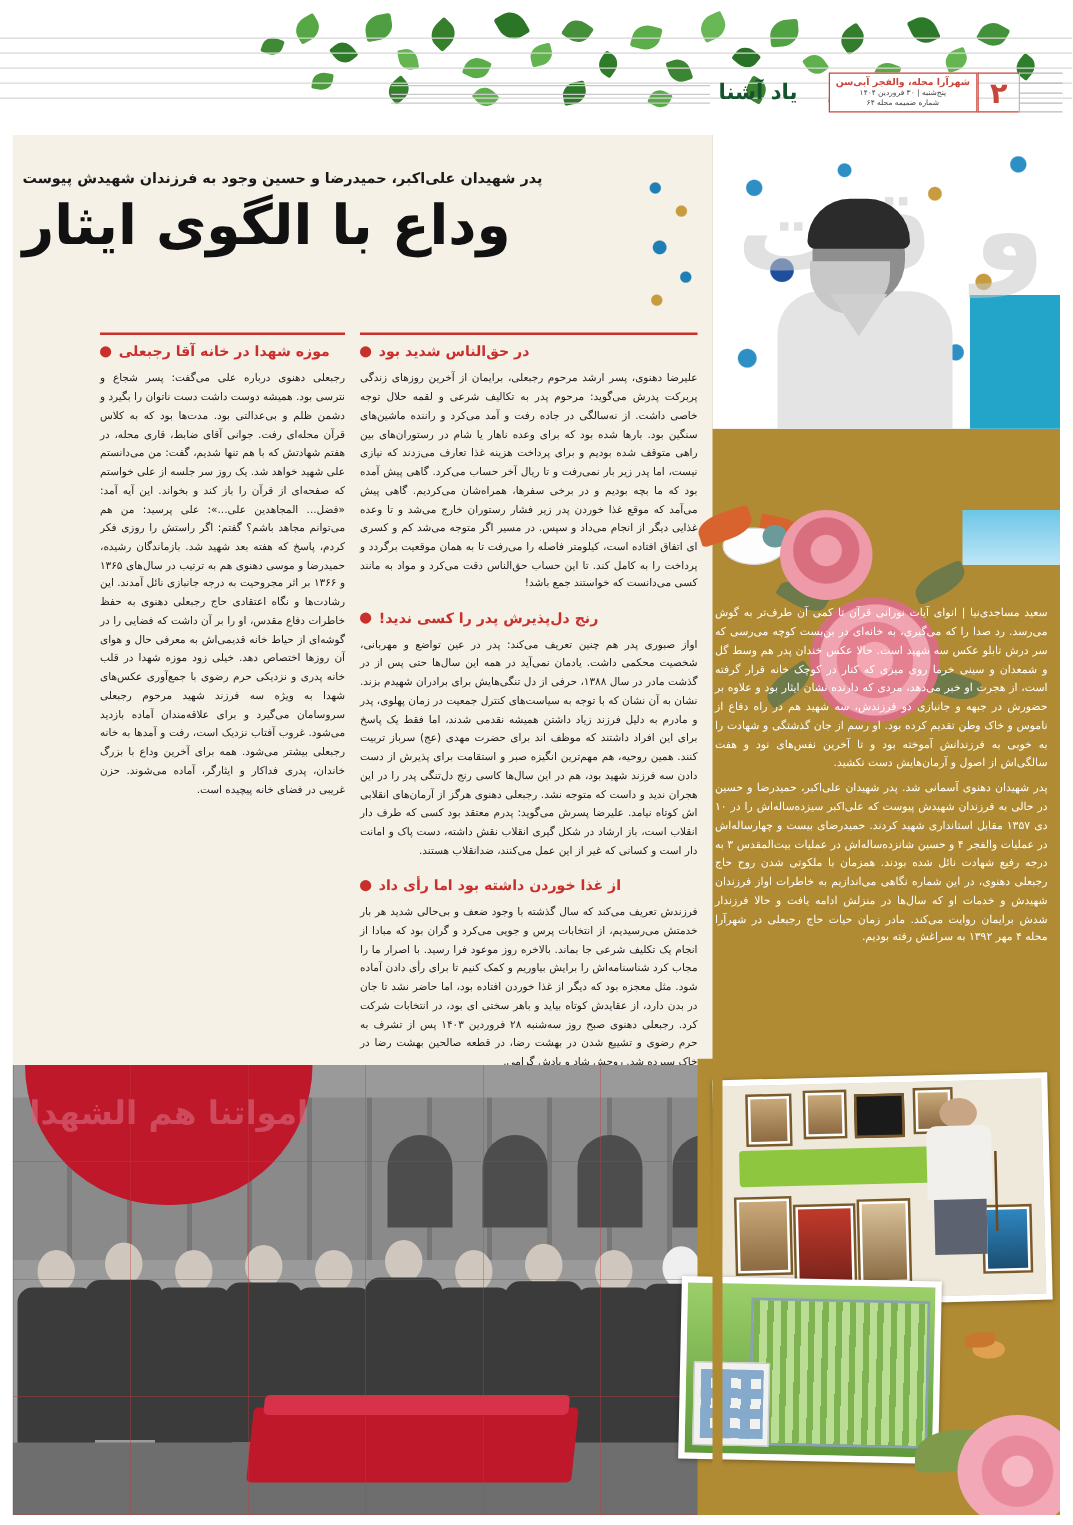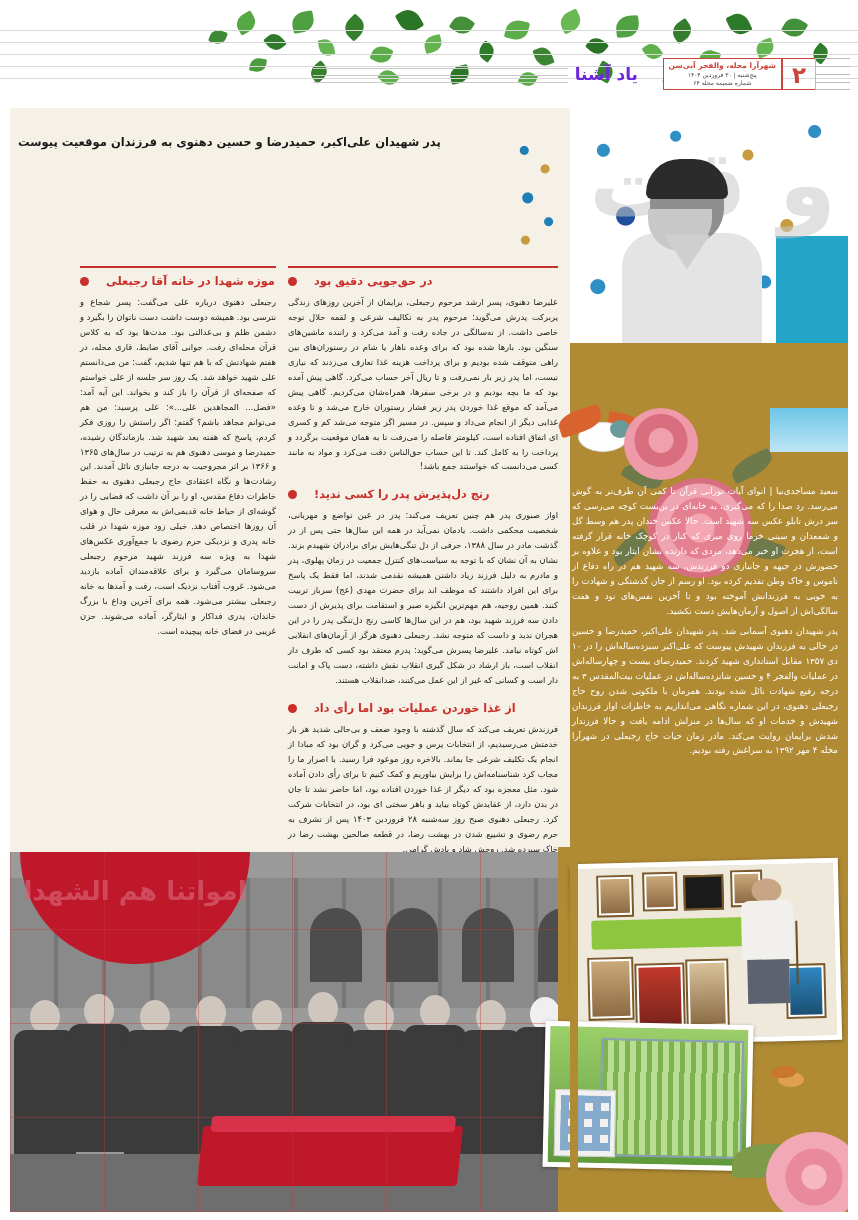--- a/index.html
+++ b/index.html
@@ -23,21 +23,21 @@
   .mb-l1{font-size:7.5px;color:#c9443a;font-weight:bold;letter-spacing:.3px;white-space:nowrap;}
   .mb-l2{font-size:6px;color:#444;white-space:nowrap;margin-top:1px;}
   .mb-l3{font-size:6px;color:#444;white-space:nowrap;}
   .pagenum{font-size:23px;color:#c9443a;font-weight:bold;line-height:1;padding:2px 9px 0 9px;
            border:1px solid #c9443a;border-right:0;display:flex;align-items:center;}
   .pagegrid{display:flex;flex-direction:column;justify-content:space-between;width:34px;
             border:1px solid #bbb;border-right:0;}
   .pagegrid span{flex:1;border-bottom:1px solid #bbb;}
   .pagegrid span:last-child{border-bottom:0;}
 
-  .section-tag{position:absolute;right:220px;top:64px;font-size:17px;font-weight:bold;color:#6d28d9;}
+  .section-tag{position:absolute;right:220px;top:64px;font-size:17px;font-weight:bold;color:#14532d;}
   .tag-rules{position:absolute;right:290px;top:68px;width:255px;}
   .tag-rules div{height:1px;background:#c9c9c9;margin-bottom:6px;}
 
   
   .page{position:absolute;left:10px;top:108px;width:838px;height:1104px;
         background:#f6f1e7;overflow:hidden;}
 
   
   .hero-col{position:absolute;right:0;top:0;width:278px;height:760px;background:#b08b34;}
   .hero-photo{position:absolute;right:0;top:0;width:278px;height:235px;overflow:hidden;background:#eef6fa;}
@@ -95,21 +95,21 @@
                radial-gradient(circle at 34% 56%, #1f7fb5 0 5px, transparent 6px),
                radial-gradient(circle at 70% 74%, #1f7fb5 0 4px, transparent 5px),
                radial-gradient(circle at 30% 88%, #c79b3e 0 4px, transparent 5px);}
 
   
   .col{position:absolute;top:158px;color:#1b1b1b;}
   .col-mid{right:290px;width:270px;}
   .col-left{right:572px;width:196px;}
   .sec{margin-bottom:14px;}
   .sec-head{font-size:11.3px;font-weight:bold;color:#c9302c;text-align:left;margin:0 0 7px 0;
-            display:flex;flex-direction:row-reverse;align-items:center;justify-content:flex-start;gap:17px;}
+            display:flex;flex-direction:row-reverse;align-items:center;justify-content:flex-start;gap:6px;}
   .bullet{width:9px;height:9px;border-radius:50%;background:#c9302c;flex:none;}
   .body-txt{font-size:8.4px;line-height:1.78;text-align:justify;margin:0;}
   .rule-top{height:2px;background:#c9302c;width:100%;margin-bottom:7px;}
 
   
   .qr{position:absolute;right:640px;top:750px;width:92px;height:92px;background:#fff;padding:5px;}
   .qr-inner{width:100%;height:100%;
     background-image:
       repeating-linear-gradient(90deg,#000 0 4px,transparent 4px 8px),
       repeating-linear-gradient(0deg,#000 0 4px,transparent 4px 8px);
@@ -281,46 +281,47 @@
     <div class="rose rose-big"></div>
 
     <div class="hero-text">
       <p>سعید مساجدی‌نیا | انوای آیات نورانی قرآن تا کمی آن طرف‌تر به گوش می‌رسد. رد صدا را که می‌گیری، به خانه‌ای در بن‌بست کوچه می‌رسی که سر درش تابلو عکس سه شهید است. حالا عکس خندان پدر هم وسط گل و شمعدان و سینی خرما روی میزی که کنار در کوچک خانه قرار گرفته است، از هجرت او خبر می‌دهد، مردی که دارنده نشان ایثار بود و علاوه بر حضورش در جبهه و جانبازی دو فرزندش، سه شهید هم در راه دفاع از ناموس و خاک وطن تقدیم کرده بود. او رسم از جان گذشتگی و شهادت را به خوبی به فرزندانش آموخته بود و تا آخرین نفس‌های نود و هفت سالگی‌اش از اصول و آرمان‌هایش دست نکشید.</p>
       <p>پدر شهیدان دهنوی آسمانی شد. پدر شهیدان علی‌اکبر، حمیدرضا و حسین در حالی به فرزندان شهیدش پیوست که علی‌اکبر سیزده‌ساله‌اش را در ۱۰ دی ۱۳۵۷ مقابل استانداری شهید کردند. حمیدرضای بیست و چهارساله‌اش در عملیات والفجر ۴ و حسین شانزده‌ساله‌اش در عملیات بیت‌المقدس ۳ به درجه رفیع شهادت نائل شده بودند. همزمان با ملکوتی شدن روح حاج رجبعلی دهنوی، در این شماره نگاهی می‌اندازیم به خاطرات اواز فرزندان شهیدش و خدمات او که سال‌ها در منزلش ادامه یافت و حالا فرزندار شدش برایمان روایت می‌کند. مادر زمان حیات حاج رجبعلی در شهرآرا محله ۴ مهر ۱۳۹۲ به سراغش رفته بودیم.</p>
     </div>
   </div>
 
   <div class="arabesque"></div>
   <div class="headline-wrap">
-    <div class="kicker">پدر شهیدان علی‌اکبر، حمیدرضا و حسین دهنوی به فرزندان موقعیت پیوست</div>
+    <div class="kicker">پدر شهیدان علی‌اکبر، حمیدرضا و حسین وجود به فرزندان شهیدش پیوست</div>
+    <div class="headline">وداع با الگوی ایثار</div>
   </div>
 
   <div class="col col-mid">
     <div class="rule-top"></div>
 
     <div class="sec">
       <h3 class="sec-head">
         <span class="bullet"></span>
-        <span>در حق‌جویی دقیق بود</span>
+        <span>در حق‌الناس شدید بود</span>
       </h3>
       <p class="body-txt">علیرضا دهنوی، پسر ارشد مرحوم رجبعلی، برایمان از آخرین روزهای زندگی پربرکت پدرش می‌گوید: مرحوم پدر به تکالیف شرعی و لقمه حلال توجه خاصی داشت. از نه‌سالگی در جاده رفت و آمد می‌کرد و راننده ماشین‌های سنگین بود. بارها شده بود که برای وعده ناهار یا شام در رستوران‌های بین راهی متوقف شده بودیم و برای پرداخت هزینه غذا تعارف می‌زدند که نیازی نیست، اما پدر زیر بار نمی‌رفت و تا ریال آخر حساب می‌کرد. گاهی پیش آمده بود که ما بچه بودیم و در برخی سفرها، همراه‌شان می‌کردیم. گاهی پیش می‌آمد که موقع غذا خوردن پدر زیر فشار رستوران خارج می‌شد و تا وعده غذایی دیگر از انجام می‌داد و سپس. در مسیر اگر متوجه می‌شد کم و کسری ای اتفاق افتاده است، کیلومتر فاصله را می‌رفت تا به همان موقعیت برگردد و پرداخت را به کامل کند. تا این حساب حق‌الناس دقت می‌کرد و مواد به مانند کسی می‌دانست که خواستند جمع باشد!</p>
     </div>
 
     <div class="sec">
       <h3 class="sec-head">
         <span class="bullet"></span>
         <span>رنج دل‌پذیرش پدر را کسی ندید!</span>
       </h3>
       <p class="body-txt">اواز صبوری پدر هم چنین تعریف می‌کند: پدر در عین تواضع و مهربانی، شخصیت محکمی داشت. یادمان نمی‌آید در همه این سال‌ها حتی پس از در گذشت مادر در سال ۱۳۸۸، حرفی از دل تنگی‌هایش برای برادران شهیدم بزند. نشان به آن نشان که با توجه به سیاست‌های کنترل جمعیت در زمان پهلوی، پدر و مادرم به دلیل فرزند زیاد داشتن همیشه نقدمی شدند، اما فقط یک پاسخ برای این افراد داشتند که موظف اند برای حضرت مهدی (عج) سرباز تربیت کنند. همین روحیه، هم مهم‌ترین انگیزه صبر و استقامت برای پذیرش از دست دادن سه فرزند شهید بود، هم در این سال‌ها کاسی رنج دل‌تنگی پدر را در این هجران ندید و داست که متوجه نشد. رجبعلی دهنوی هرگز از آرمان‌های انقلابی اش کوتاه نیامد. علیرضا پسرش می‌گوید: پدرم معتقد بود کسی که طرف دار انقلاب است، باز ارشاد در شکل گیری انقلاب نقش داشته، دست پاک و امانت دار است و کسانی که غیر از این عمل می‌کنند، ضدانقلاب هستند.</p>
     </div>
 
     <div class="sec">
       <h3 class="sec-head">
         <span class="bullet"></span>
-        <span>از غذا خوردن عملیات بود اما رأی داد</span>
+        <span>از غذا خوردن داشته بود اما رأی داد</span>
       </h3>
       <p class="body-txt">فرزندش تعریف می‌کند که سال گذشته با وجود ضعف و بی‌حالی شدید هر بار خدمتش می‌رسیدیم، از انتخابات پرس و جویی می‌کرد و گران بود که مبادا از انجام یک تکلیف شرعی جا بماند. بالاخره روز موعود فرا رسید. با اصرار ما را مجاب کرد شناسنامه‌اش را برایش بیاوریم و کمک کنیم تا برای رأی دادن آماده شود. مثل معجزه بود که دیگر از غذا خوردن افتاده بود، اما حاضر نشد تا جان در بدن دارد، از عقایدش کوتاه بیاید و باهر سختی ای بود، در انتخابات شرکت کرد. رجبعلی دهنوی صبح روز سه‌شنبه ۲۸ فروردین ۱۴۰۳ پس از تشرف به حرم رضوی و تشییع شدن در بهشت رضا، در قطعه صالحین بهشت رضا در خاک سپرده شد. روحش شاد و یادش گرامی.</p>
     </div>
   </div>
 
   <div class="col col-left">
     <div class="rule-top"></div>
     <div class="sec">
       <h3 class="sec-head">
         <span class="bullet"></span>

